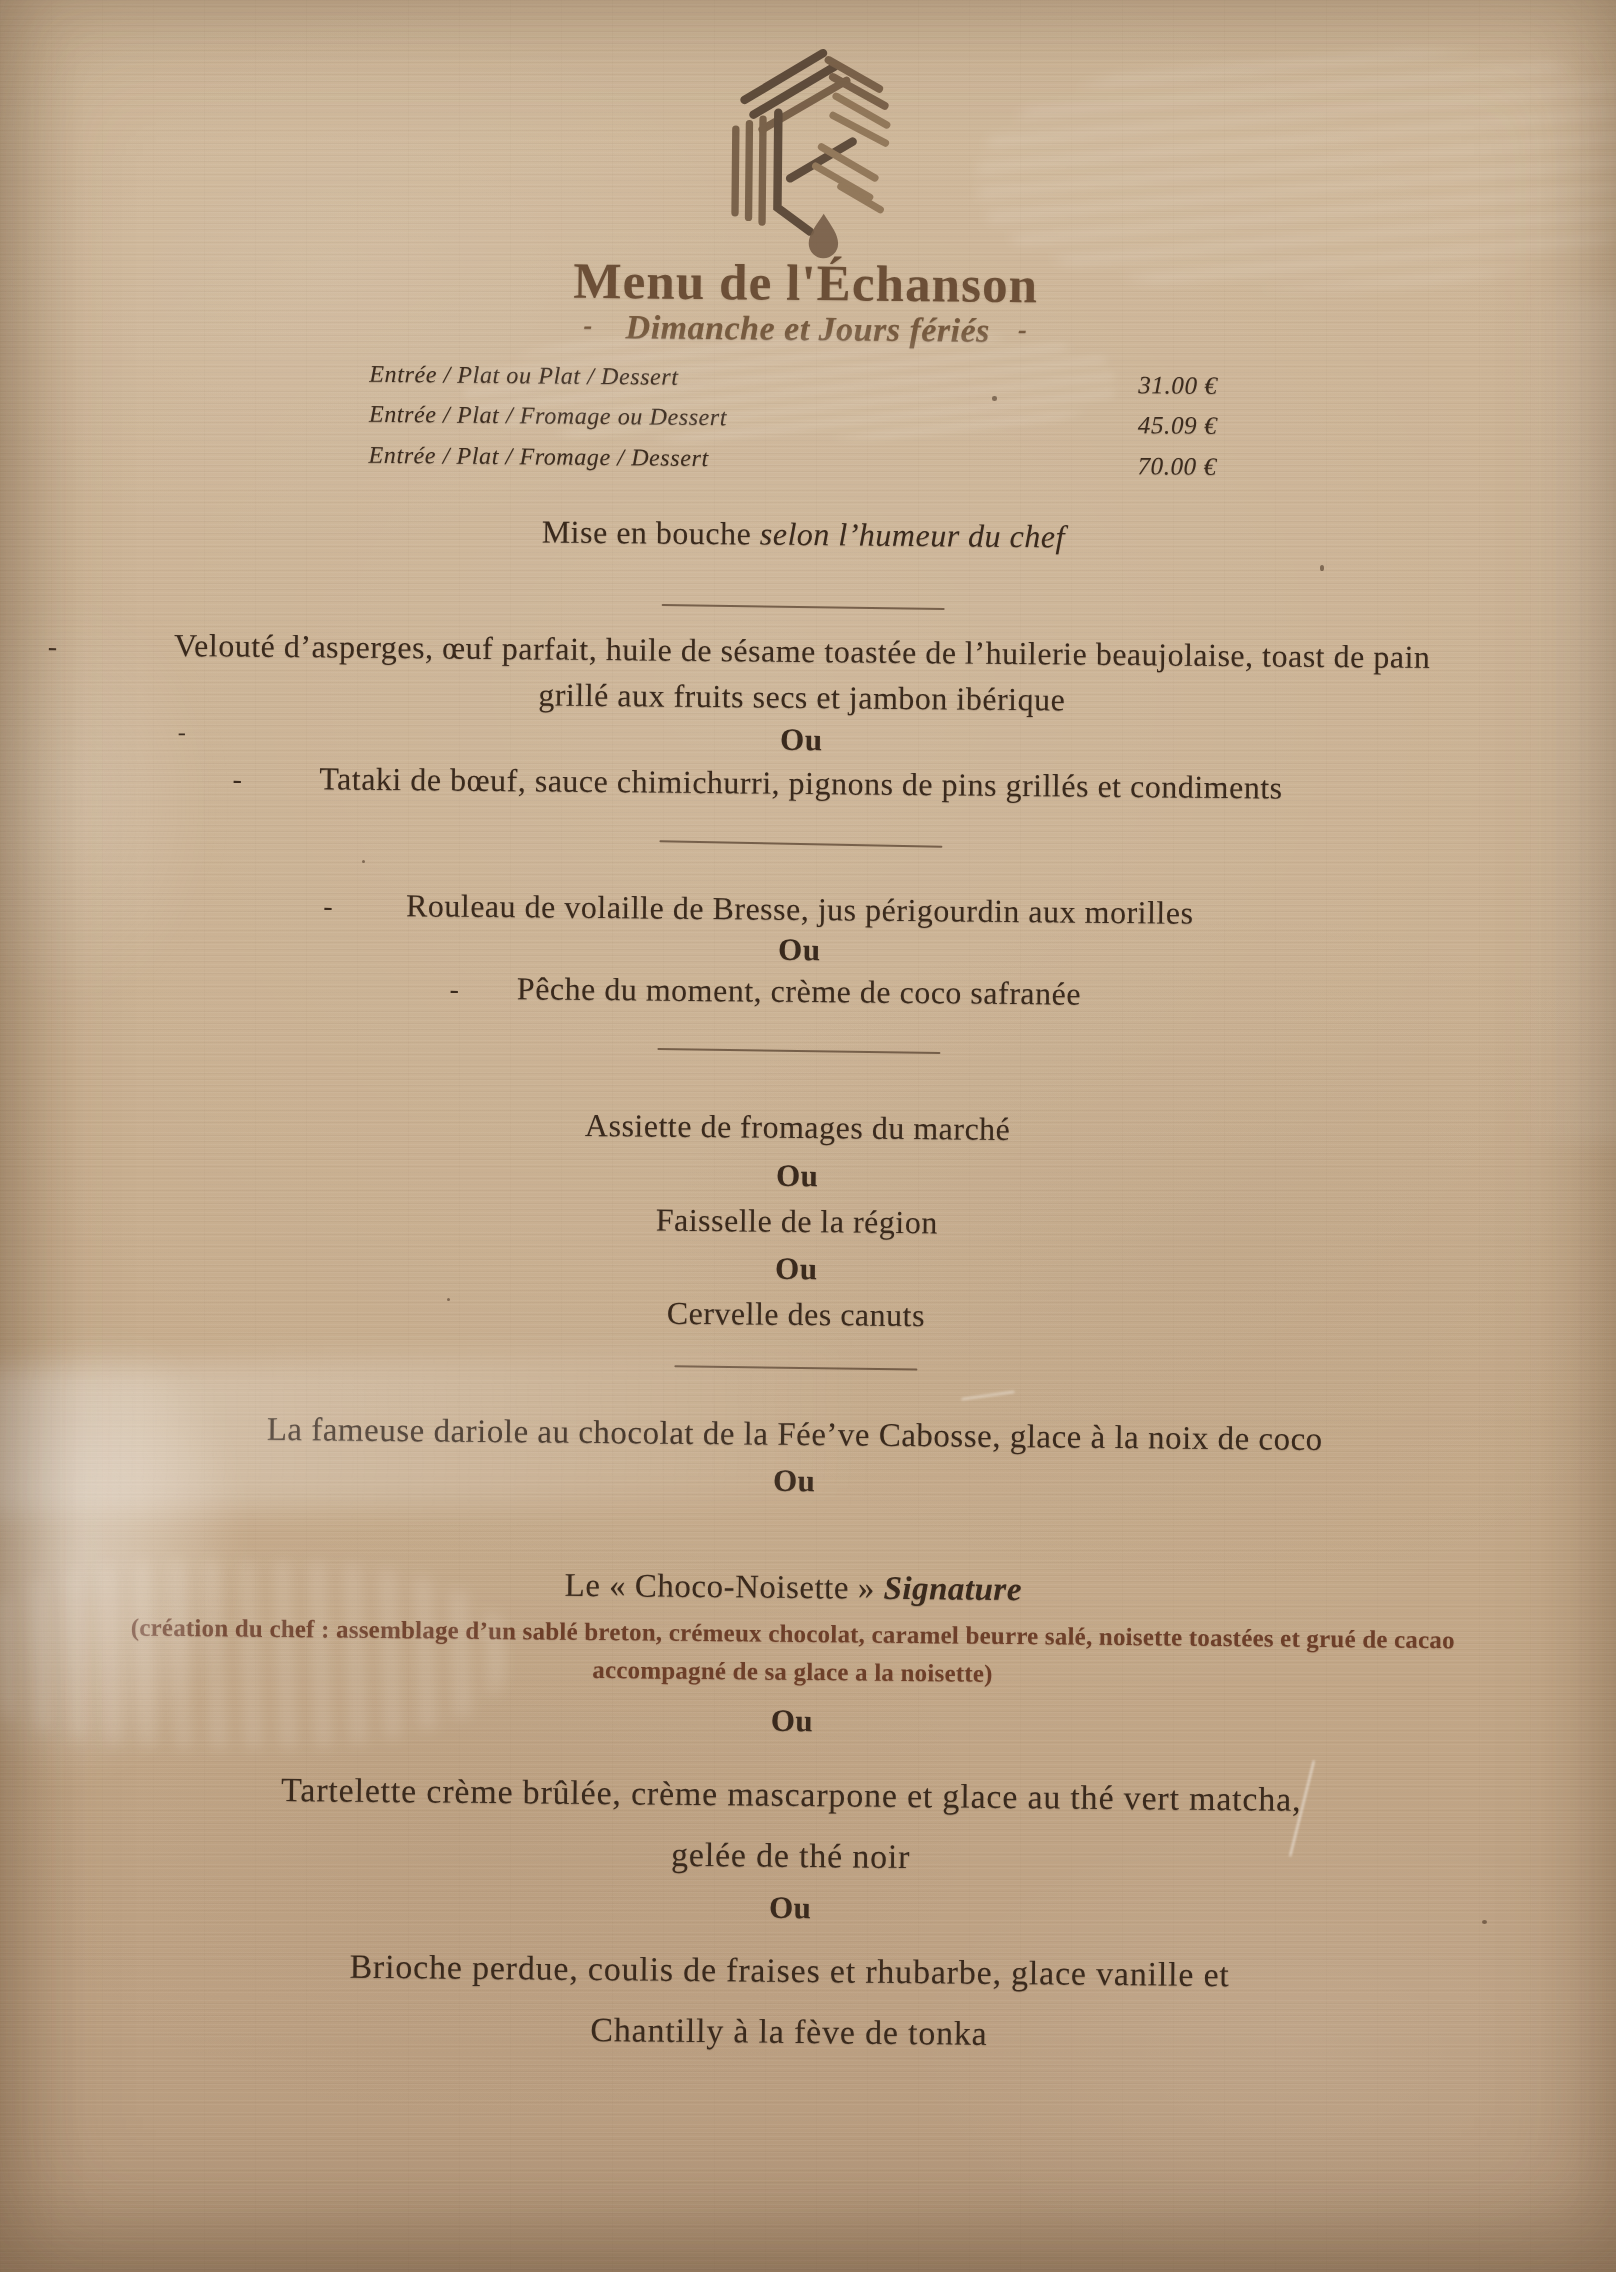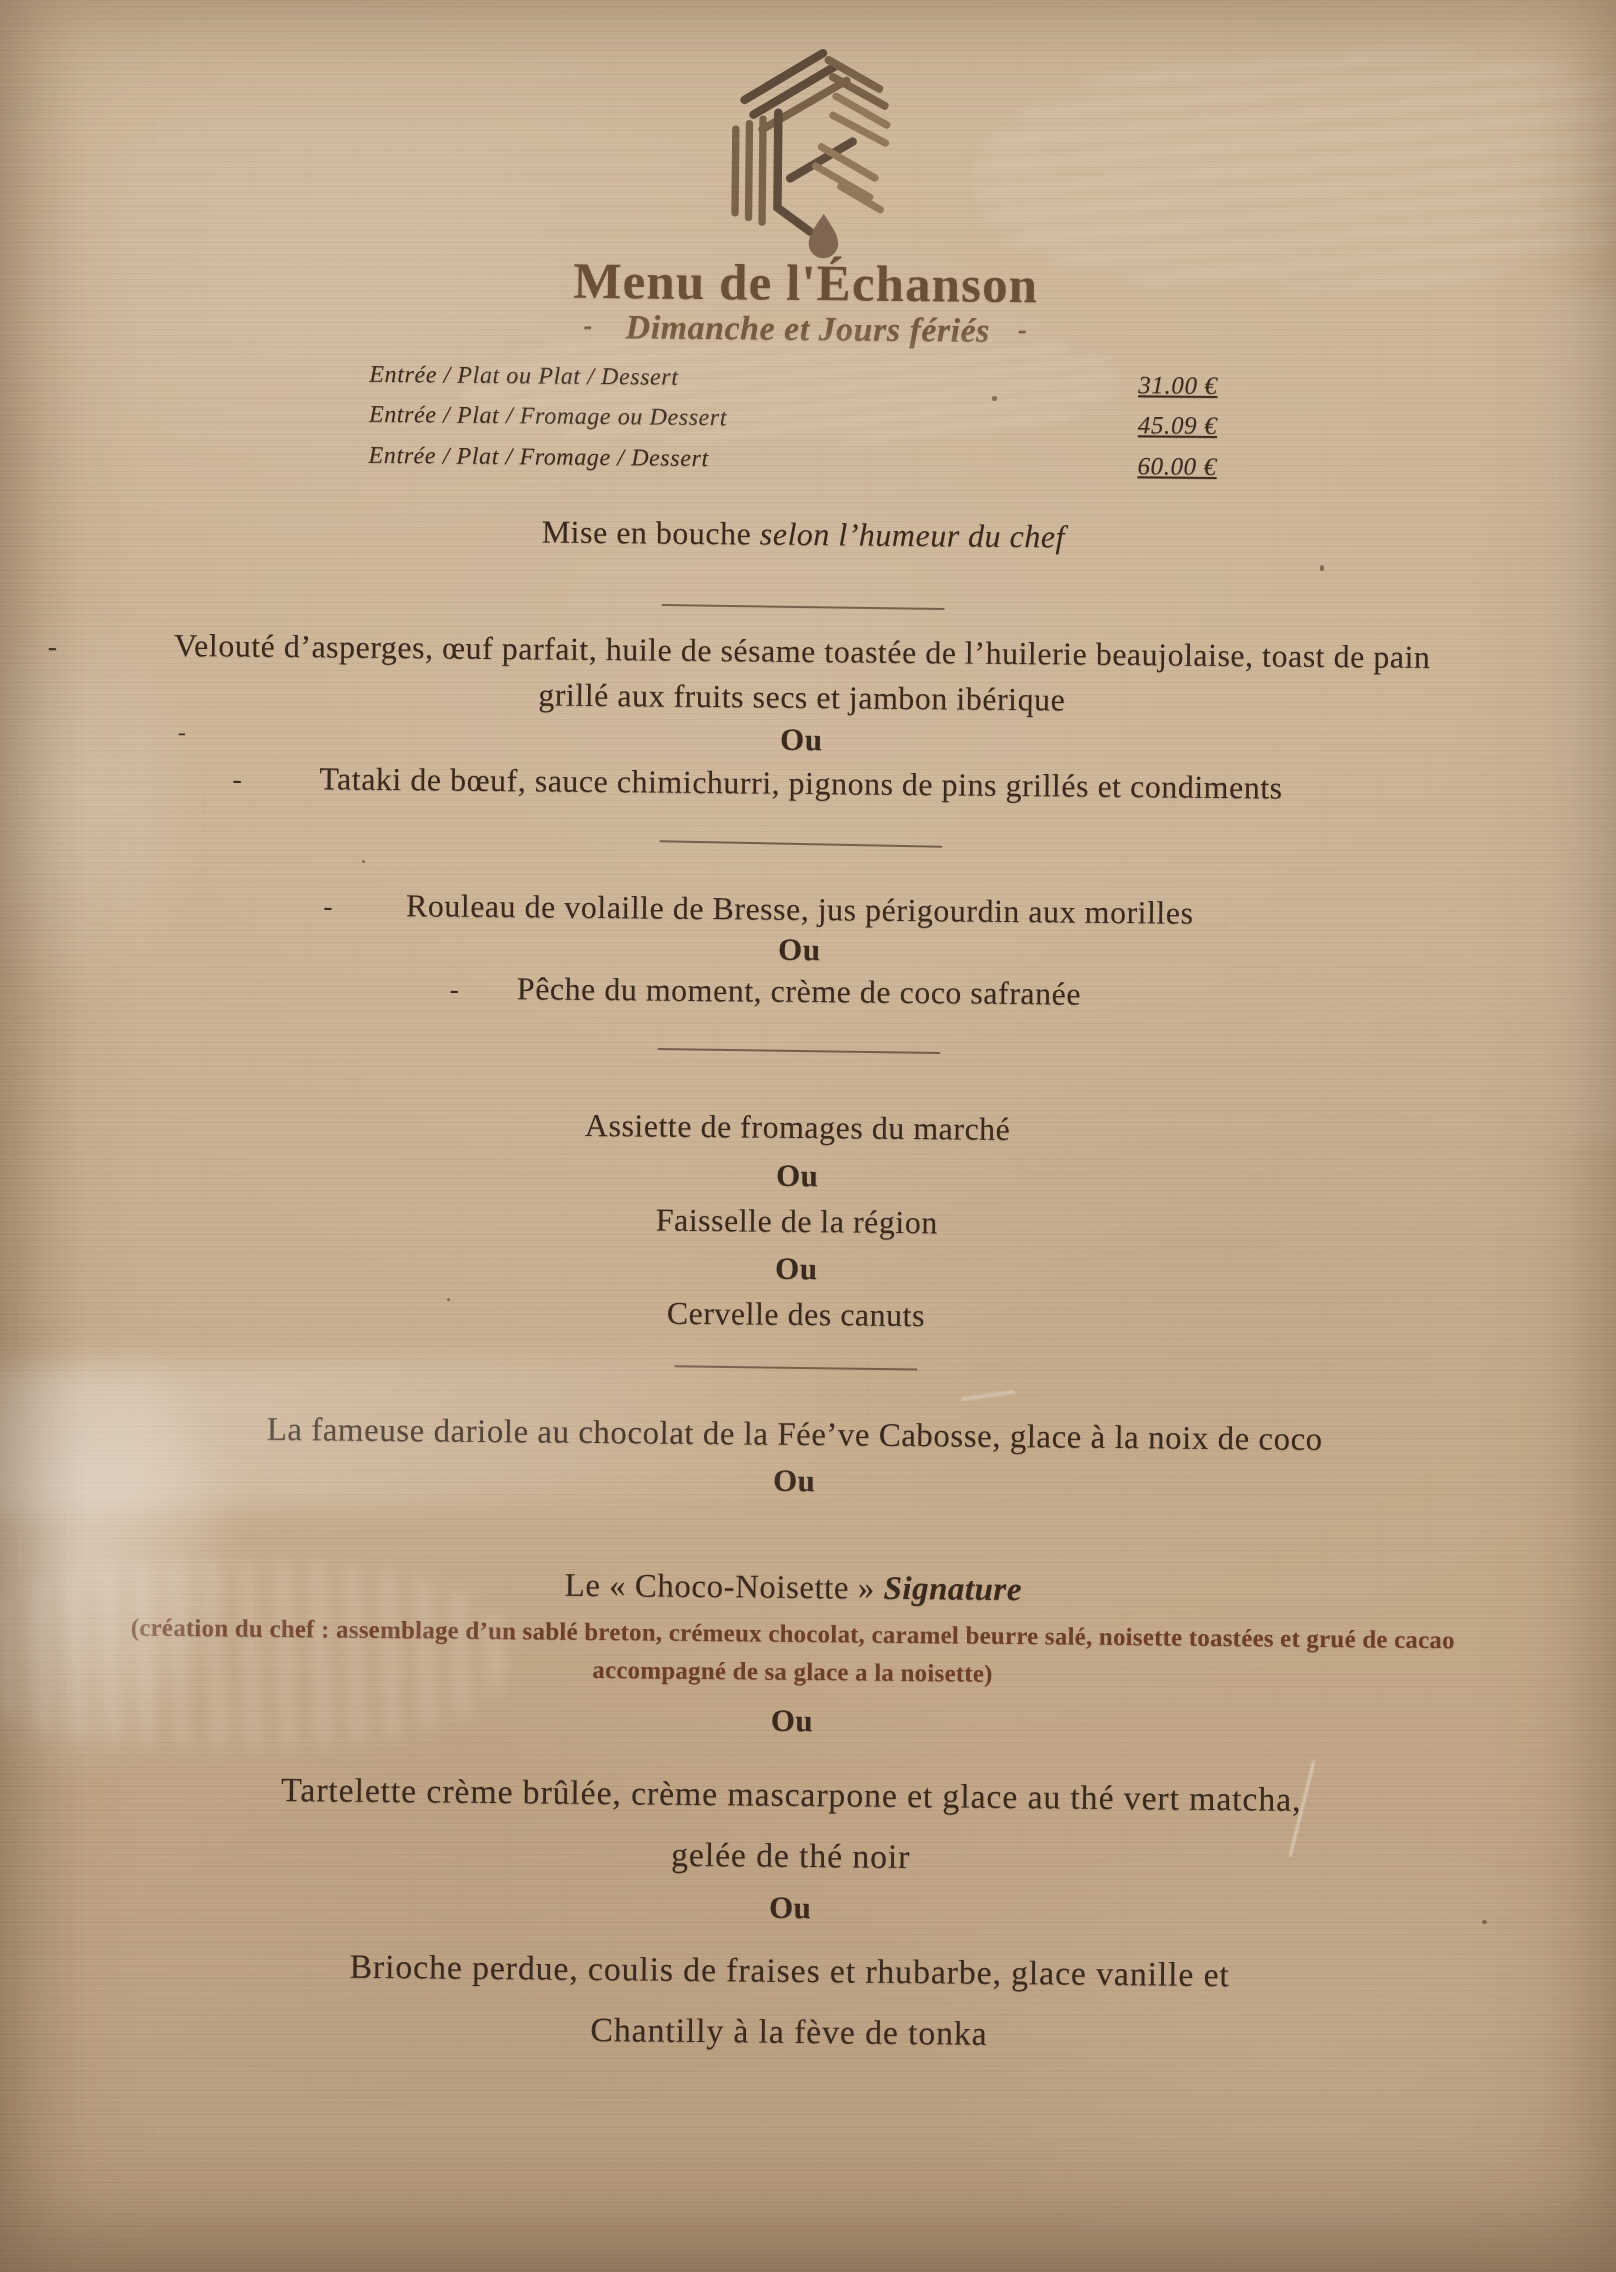--- a/index.html
+++ b/index.html
@@ -35,21 +35,21 @@
   .b{font-weight:bold;}
   .ou{font-weight:bold;font-size:31px;}
   .dessert{font-size:34px;letter-spacing:0.8px;}
   .title{top:254px;font-size:51px;font-weight:bold;color:rgba(104,76,52,.96);letter-spacing:1.1px;
          text-shadow:0 0.6px 1.7px rgba(104,76,52,.25);}
   .subtitle{top:310px;font-size:34px;font-weight:bold;font-style:italic;color:rgba(116,87,60,.95);}
   .subtitle .gap-l{margin-right:33px;font-size:26px;vertical-align:4.5px;}
   .subtitle .gap-r{margin-left:28px;font-size:26px;vertical-align:4.5px;}
   .price-row{position:absolute;left:373px;width:882px;font-size:24px;font-style:italic;
              letter-spacing:0.6px;color:#3c2c1f;text-shadow:0 0.6px 1.1px rgba(56,40,28,.3);white-space:nowrap;}
-  .price-row .price{position:absolute;left:769px;top:3.4px;font-size:25px;text-decoration:underline;}
+  .price-row .price{position:absolute;left:769px;top:3.4px;font-size:25px;}
   .divider{position:absolute;left:50%;width:283px;height:1.7px;background:rgba(84,62,44,.72);
            border-radius:1.1px;transform:translateX(-50%) rotate(.25deg);}
   .bullet{position:absolute;font-size:28px;color:#3a2a1d;}
   .note{font-size:25px;font-weight:bold;color:rgba(105,59,38,.95);letter-spacing:0.2px;
         text-shadow:0 0.6px 1.1px rgba(105,59,38,.25);}
   .glare{position:absolute;pointer-events:none;}
   .speck{position:absolute;border-radius:50%;background:rgba(66,46,30,.55);}
   .scratch{position:absolute;background:rgba(255,255,255,.55);filter:blur(1.1px);border-radius:1.7px;}
   .vignette{position:absolute;inset:0;pointer-events:none;
             box-shadow:inset 0 0 130px rgba(90,63,40,.30), inset 0 -45px 79px rgba(70,48,30,.20),
@@ -104,21 +104,21 @@
     <div class="price-row" style="top:365px">
       <span>Entrée / Plat ou Plat / Dessert</span>
       <span class="price">31.00 €</span>
     </div>
     <div class="price-row" style="top:405px">
       <span>Entrée / Plat / Fromage ou Dessert</span>
       <span class="price">45.09 €</span>
     </div>
     <div class="price-row" style="top:446px">
       <span>Entrée / Plat / Fromage / Dessert</span>
-      <span class="price">60.00 €</span>
+      <span class="price">70.00 €</span>
     </div>
 
     <div class="line" style="top:516px">
       <span>Mise en bouche </span><span class="it">selon l’humeur du chef</span>
     </div>
 
     <div class="divider" style="top:606px"></div>
 
     <div class="line" style="top:633px">Velouté d’asperges, œuf parfait, huile de sésame toastée de l’huilerie beaujolaise, toast de pain</div>
     <div class="line" style="top:679px">grillé aux fruits secs et jambon ibérique</div>

